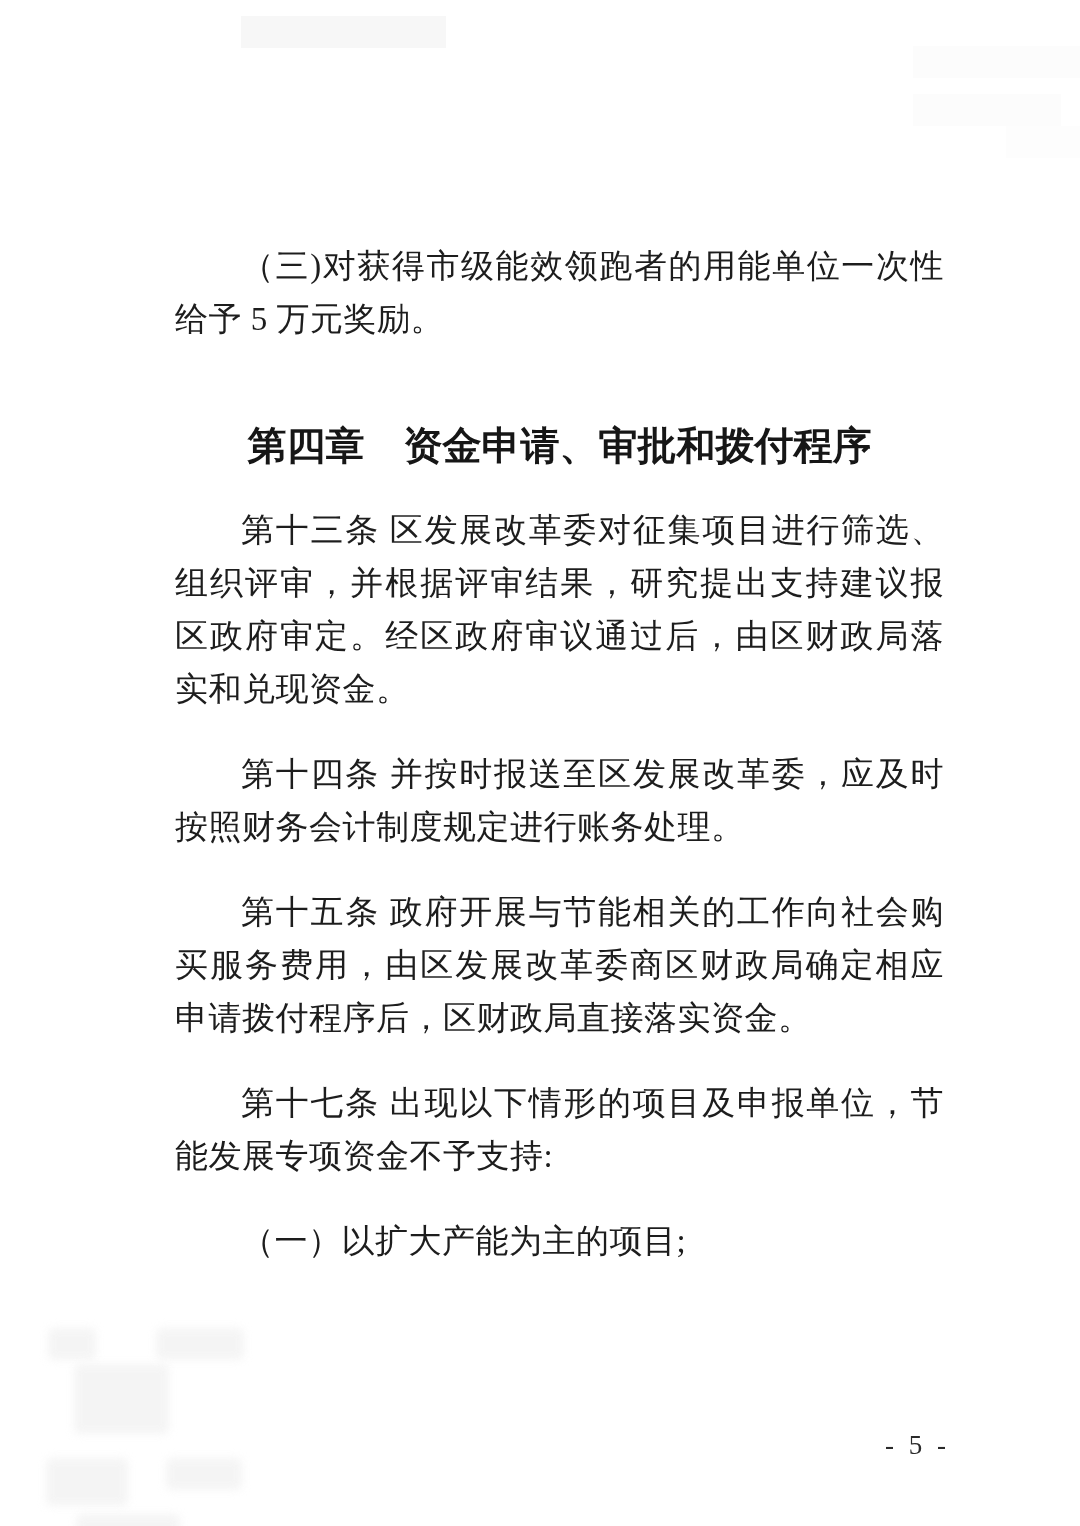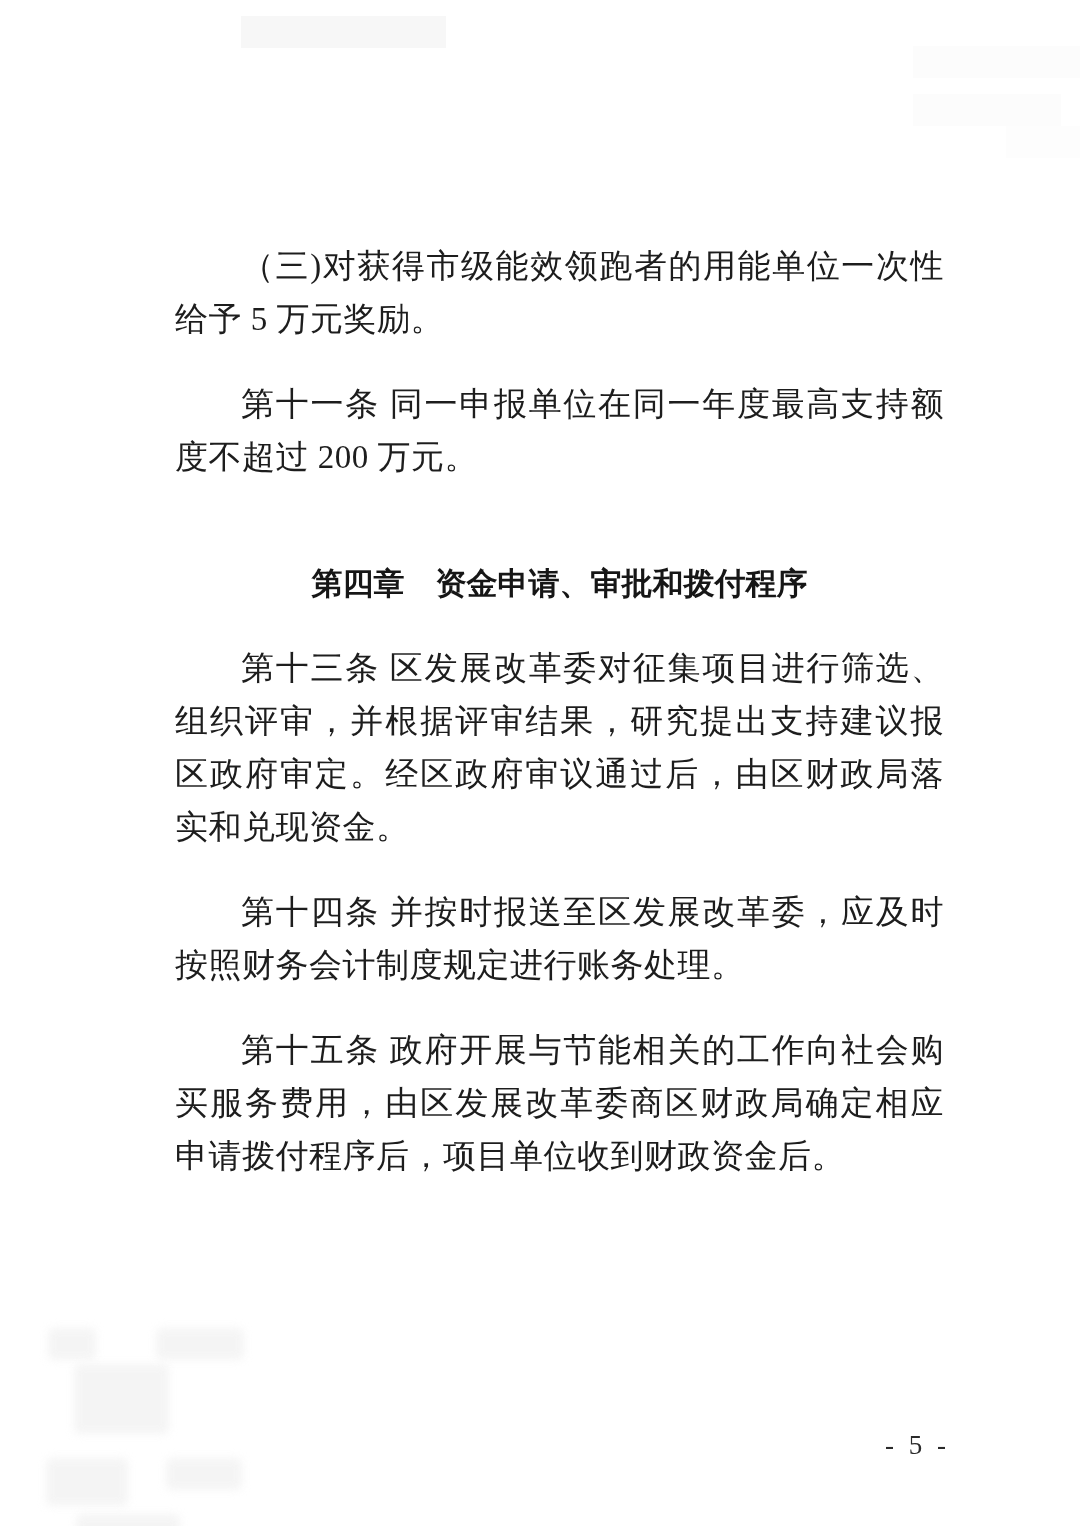--- a/index.html
+++ b/index.html
@@ -41,21 +41,21 @@
     font-size: 33px;
     line-height: 53px;
     text-align: justify;
     text-indent: 2em;
     letter-spacing: 0.5px;
   }
   .para-item { text-align: left; }
   .para-chapter {
     font-family: "Liberation Sans", "DejaVu Sans", sans-serif;
     font-weight: 700;
-    font-size: 31px;
+    font-size: 39px;
     line-height: 53px;
     text-align: center;
     text-indent: 0;
     margin-top: 41px;
     color: #161616;
   }
   .page-number {
     position: absolute;
     right: 130px;
     top: 1398px;
@@ -76,21 +76,22 @@
   <div class="artifact a-tr-3"></div>
   <div class="artifact bleed b1"></div>
   <div class="artifact bleed b2"></div>
   <div class="artifact bleed b3"></div>
   <div class="artifact bleed b4"></div>
   <div class="artifact bleed b5"></div>
   <div class="artifact bleed b6"></div>
 
   <main class="content" id="doc-content">
       <p class="para-body">（三)对获得市级能效领跑者的用能单位一次性给予 5 万元奖励。</p>
-      <p class="para-body">第十一条 同一申报单位在同一年度最高支持额度不超过 200 万元。</p>
       <p class="para-chapter">第四章　资金申请、审批和拨付程序</p>
       <p class="para-body">第十三条 区发展改革委对征集项目进行筛选、组织评审，并根据评审结果，研究提出支持建议报区政府审定。经区政府审议通过后，由区财政局落实和兑现资金。</p>
       <p class="para-body">第十四条 并按时报送至区发展改革委，应及时按照财务会计制度规定进行账务处理。</p>
-      <p class="para-body">第十五条 政府开展与节能相关的工作向社会购买服务费用，由区发展改革委商区财政局确定相应申请拨付程序后，项目单位收到财政资金后。</p>
+      <p class="para-body">第十五条 政府开展与节能相关的工作向社会购买服务费用，由区发展改革委商区财政局确定相应申请拨付程序后，区财政局直接落实资金。</p>
+      <p class="para-body">第十七条 出现以下情形的项目及申报单位，节能发展专项资金不予支持:</p>
+      <p class="para-item">（一）以扩大产能为主的项目;</p>
     </main>
 
   <div class="page-number">- 5 -</div>
 </div>
 
 </body></html>

